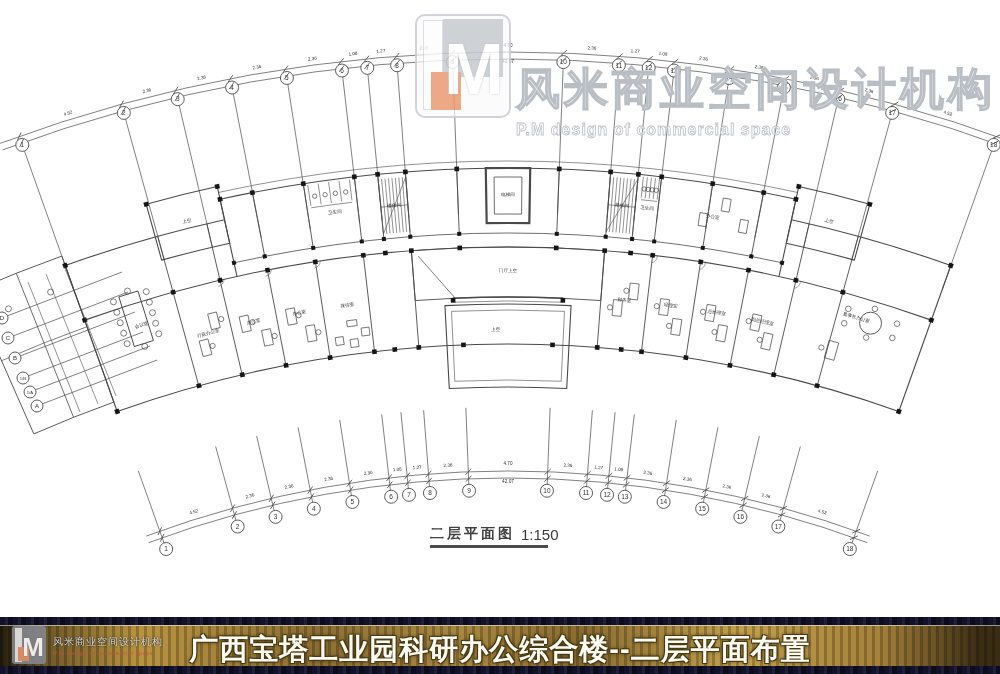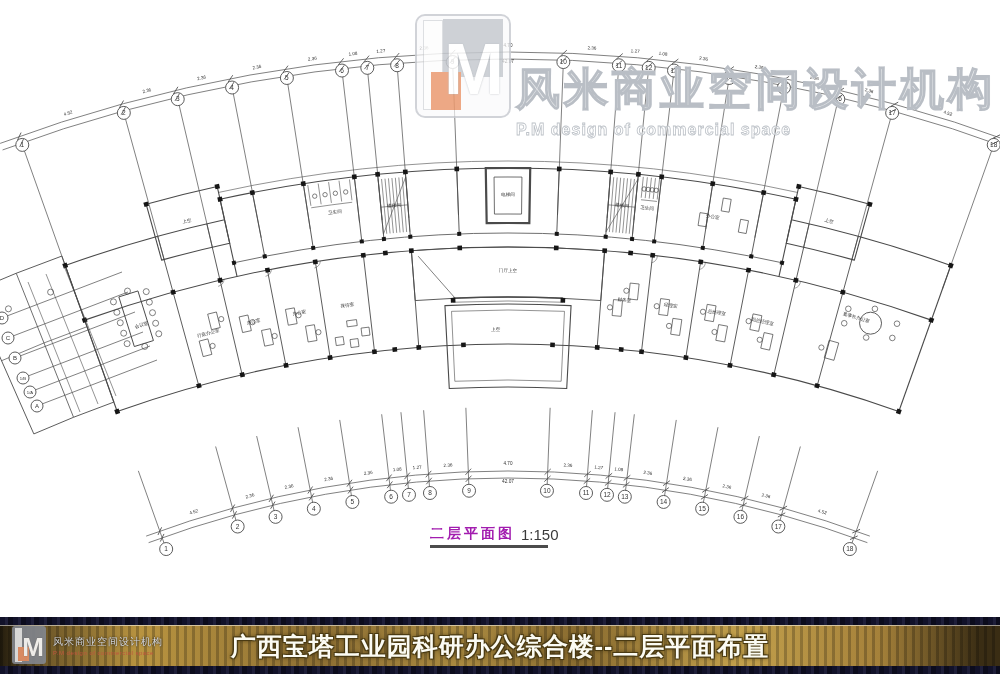--- a/index.html
+++ b/index.html
@@ -15,32 +15,32 @@
   .wm-orange{position:absolute;left:14px;top:56px;width:30px;height:38px;background:#eb9a70;}
   .wm-m{position:absolute;left:26px;top:10px;width:62px;height:86px;color:#fff;font-weight:bold;
         font-size:72px;line-height:86px;text-align:center;text-shadow:0 0 2px #aeb2b8;}
   .wm-text{position:absolute;left:106px;top:48px;white-space:nowrap;}
   .wm-cn{font-size:44px;font-weight:bold;letter-spacing:4px;color:rgba(255,255,255,.55);
          -webkit-text-stroke:1.3px #b9bec5;text-shadow:0 0 1px #ced2d7;}
   .wm-en{font-size:16px;font-weight:bold;letter-spacing:1px;color:rgba(255,255,255,.6);
          -webkit-text-stroke:.8px #bdc2c8;margin-top:2px;}
   
   .caption{position:absolute;left:430px;top:524px;width:220px;z-index:4;}
-  .cap-title{display:inline-block;font-size:14px;font-weight:bold;color:#a21caf;letter-spacing:3px;}
+  .cap-title{display:inline-block;font-size:14px;font-weight:bold;color:#404040;letter-spacing:3px;}
   .cap-rule{width:118px;height:3px;background:#4c4c4c;margin-top:2px;}
   .cap-scale{display:inline-block;font-size:15px;color:#3a3a3a;margin-left:6px;vertical-align:bottom;}
   
   .footer{position:absolute;left:0;top:617px;width:1000px;height:57px;
           background:repeating-linear-gradient(90deg,#12122a 0 5px,#1f1f3a 5px 8px,#0c0c1d 8px 13px);}
   .gold{position:absolute;left:0;top:8px;width:100%;height:40px;border-top:1px solid rgba(255,255,255,.5);
         background:linear-gradient(90deg,#241d0e 0,#6b5527 4%,#b99440 14%,#8d6f33 32%,#a98940 46%,
                    #8a6c30 58%,#c2a04c 74%,#a5813a 88%,#3a2d14 98%);}
   .gold:after{content:"";position:absolute;inset:0;
         background:repeating-linear-gradient(90deg,rgba(0,0,0,.22) 0 3px,rgba(255,255,255,0) 3px 8px);}
-  .footer-title{position:absolute;left:0;right:0;top:13px;text-align:center;font-size:25px;font-weight:bold;
+  .footer-title{position:absolute;left:0;right:0;top:13px;text-align:center;font-size:29px;font-weight:bold;
         letter-spacing:1px;color:#fbfbf3;z-index:3;
         text-shadow:1px 1px 0 #4a3a12,-1px 1px 0 #4a3a12,1px -1px 0 #4a3a12,-1px -1px 0 #4a3a12,0 0 4px #2c220a;}
   .footer-logo{position:absolute;left:12px;top:9px;display:flex;align-items:center;gap:7px;z-index:3;}
   .fm{position:relative;width:34px;height:38px;background:#83878f;border-radius:3px;opacity:.9;}
   .fm-strip{position:absolute;left:3px;top:2px;width:7px;height:34px;background:#e9eaec;}
   .fm-orange{position:absolute;left:6px;bottom:3px;width:11px;height:14px;background:#e8936a;}
   .fm-m{position:absolute;right:1px;top:4px;width:24px;text-align:center;color:#fff;font-weight:bold;
         font-size:26px;line-height:34px;text-shadow:0 0 1px #555;}
   .fl-text{display:flex;flex-direction:column;}
   .fl-cn{font-size:10px;color:#d6d8dd;letter-spacing:1px;text-shadow:0 0 2px #000;}

